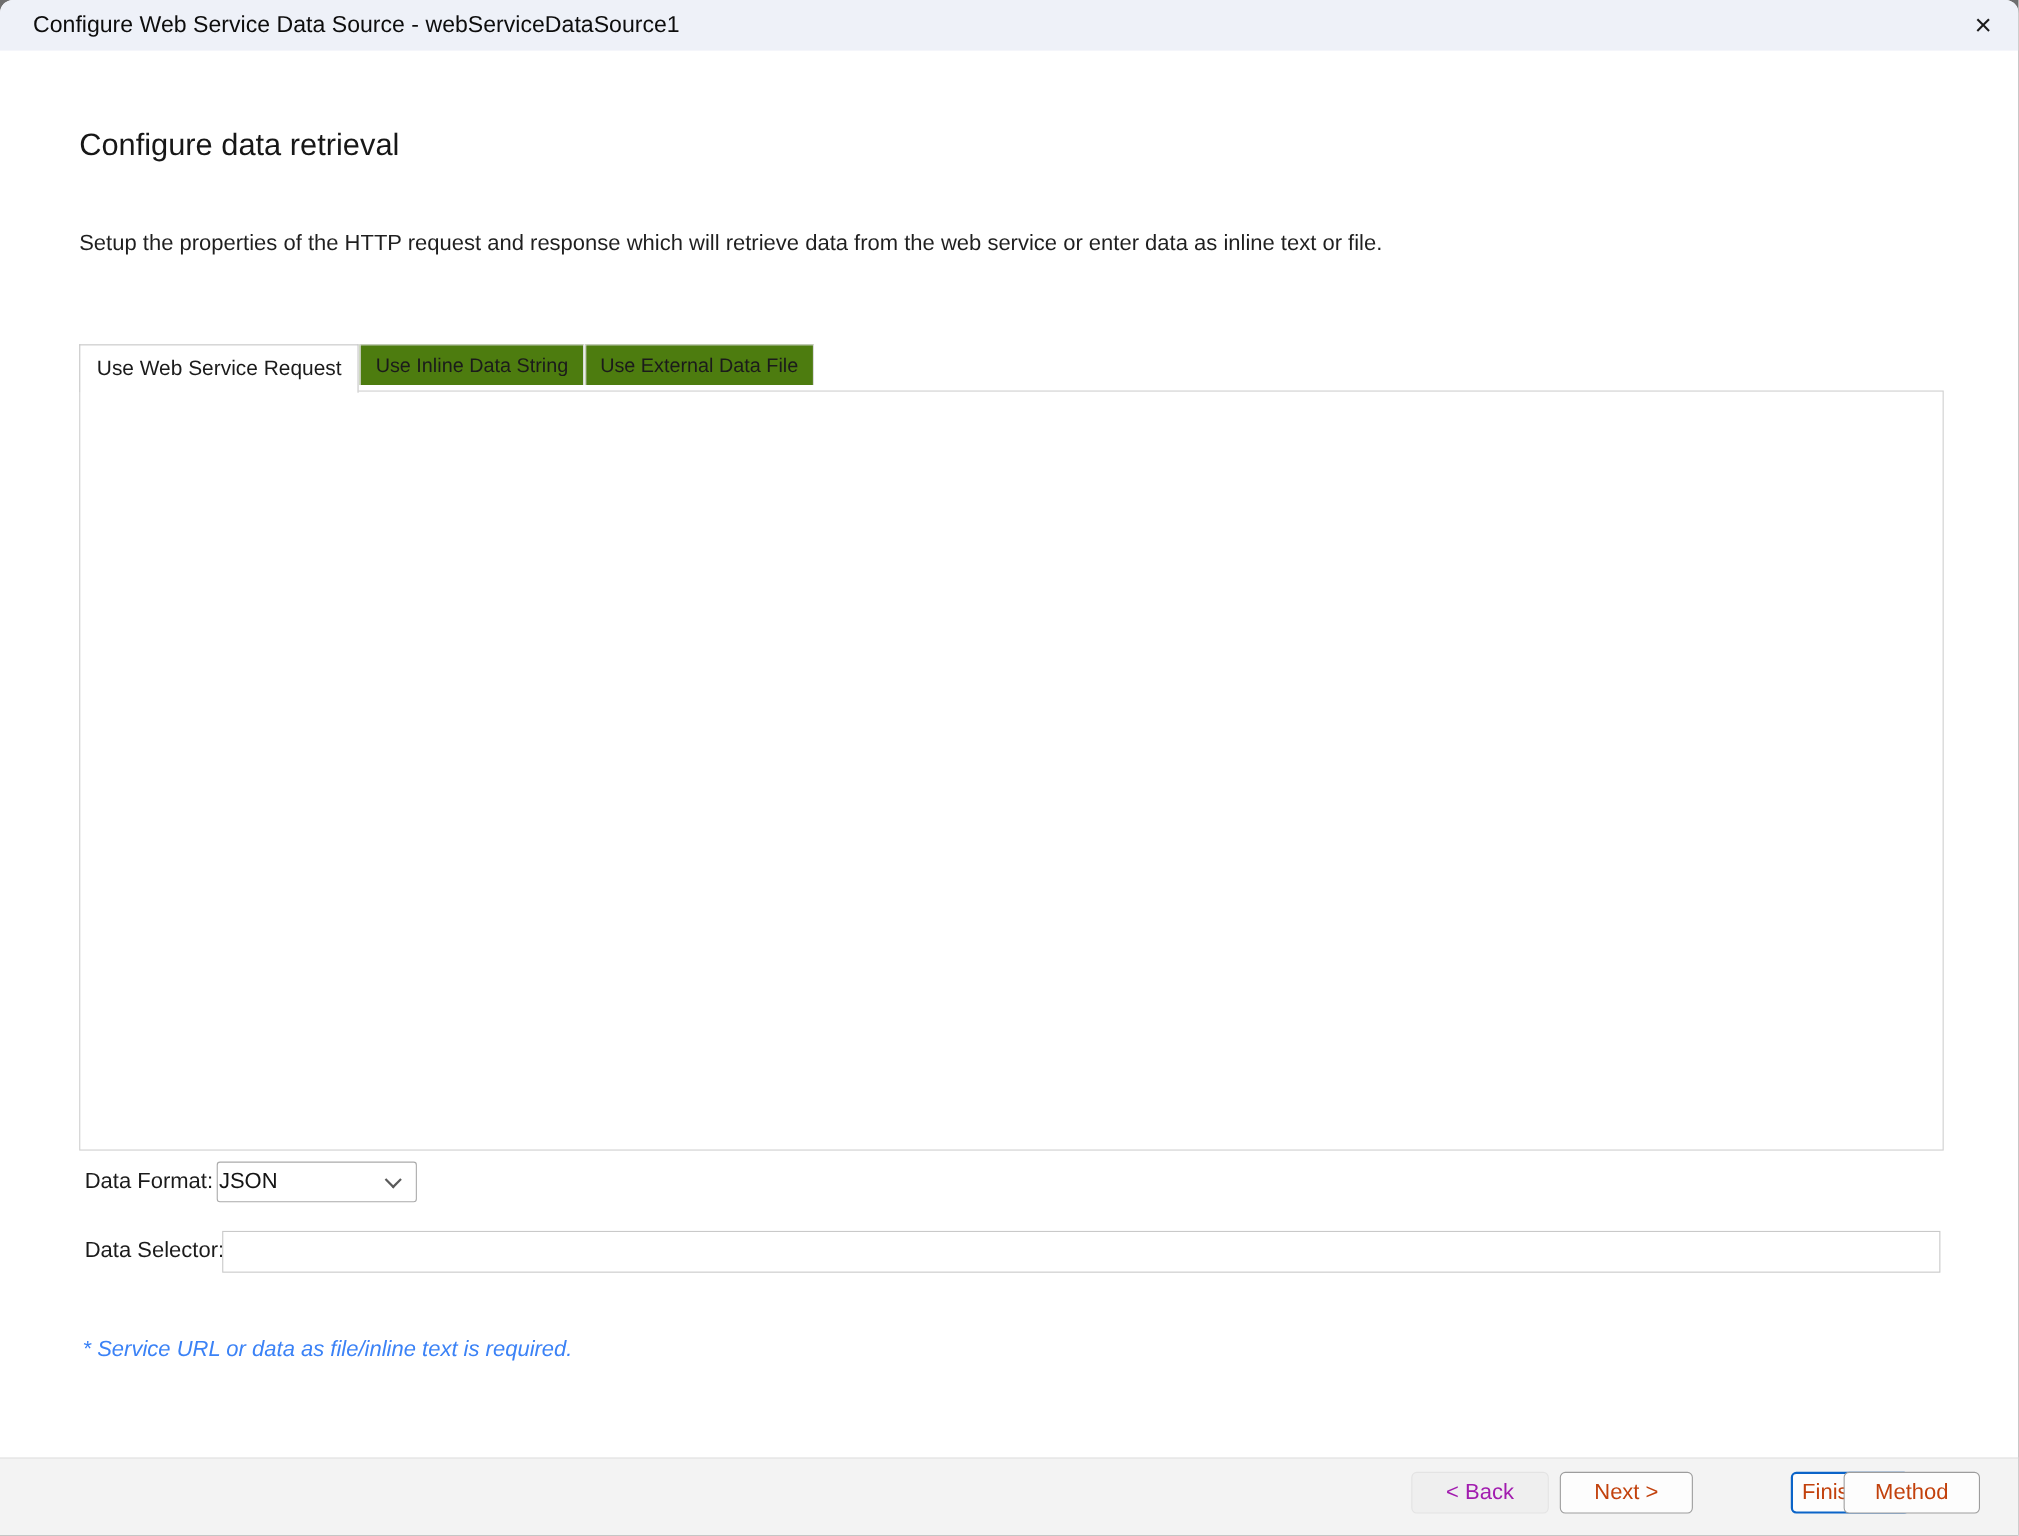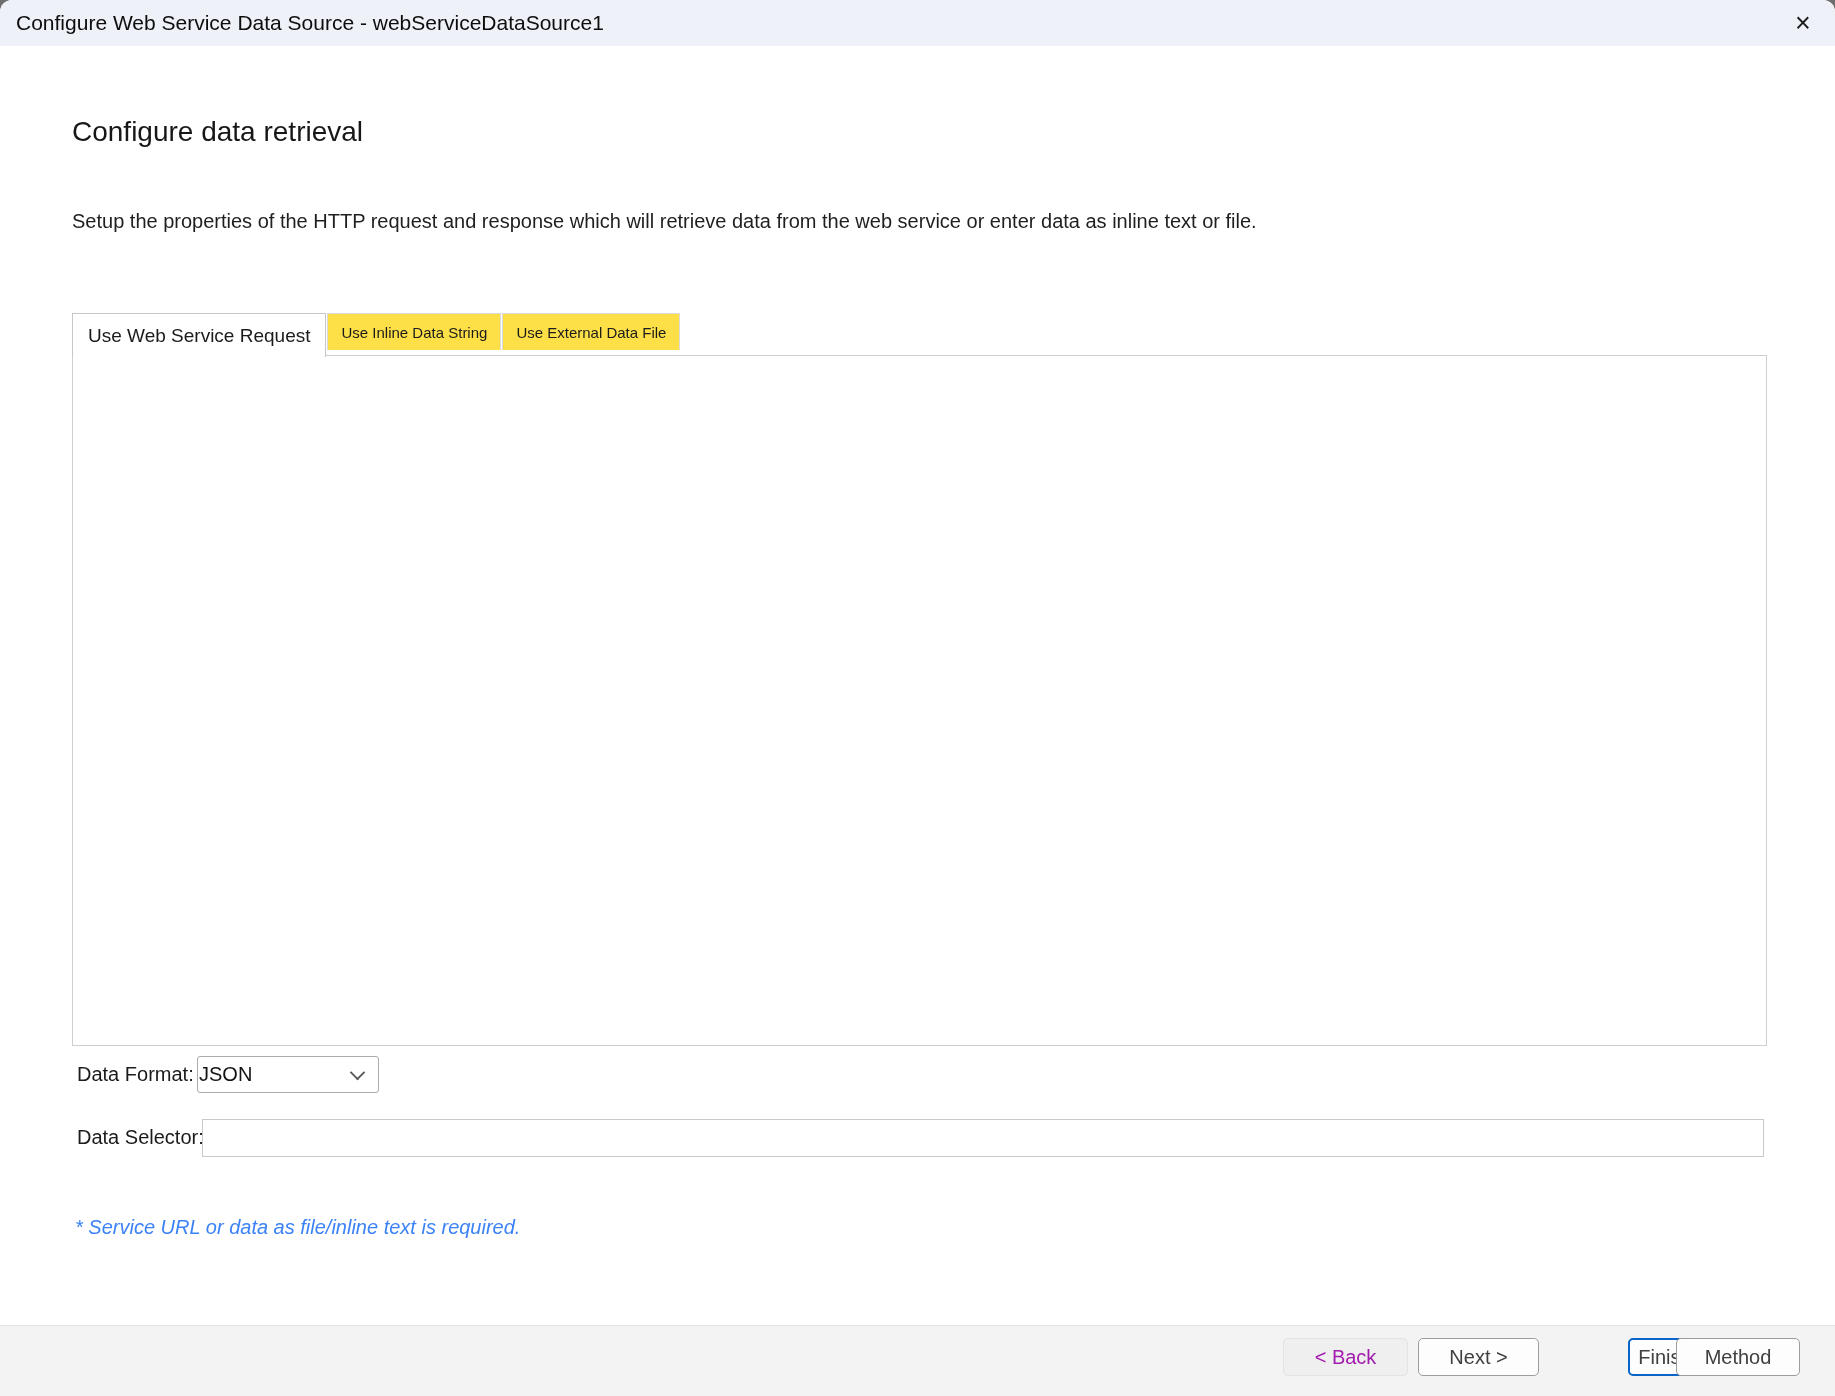--- a/index.html
+++ b/index.html
@@ -13,21 +13,21 @@
     width:1835px;height:1396px;
     background:#ffffff;
     border-radius:12px 12px 0 0;
     overflow:hidden;
   }
   
   .titlebar{
     position:absolute;left:0;top:0;right:0;height:46px;
     background:#eef1f8;
     display:flex;align-items:center;
-    padding-left:16px;
+    padding-left:30px;
     font-size:21px;color:#0d0d0d;
     box-sizing:border-box;
   }
   .close-btn{
     position:absolute;right:0;top:0;width:64px;height:46px;
     display:flex;align-items:center;justify-content:center;
     font-size:27px;font-weight:300;color:#1a1a1a;cursor:pointer;
   }
   
   .page-heading{
@@ -37,25 +37,25 @@
   .page-desc{
     position:absolute;left:72px;top:210px;
     font-size:20px;color:#1f1f1f;
   }
   
   .tabstrip{
     position:absolute;left:72px;top:313px;height:43px;
     display:flex;align-items:flex-start;z-index:3;
   }
   .tab{
-    height:37px;background:#fde047;
+    height:37px;background:#4d7c0f;
     border:1px solid #dadada;border-bottom:none;
     display:flex;align-items:center;
     padding:0 13px;margin-right:1px;
-    font-size:15px;color:#1b1b1b;cursor:pointer;
+    font-size:18px;color:#1b1b1b;cursor:pointer;
     box-sizing:border-box;white-space:nowrap;
   }
   .tab.active{
     height:44px;background:#ffffff;
     border-color:#c6c6c6;
     font-size:19px;padding:0 15px;
   }
   
   .groupbox{
     position:absolute;left:72px;top:355px;width:1695px;height:691px;
@@ -131,21 +131,21 @@
   }
   
   .footer{
     position:absolute;left:0;right:0;bottom:0;height:70px;
     background:#f3f3f3;border-top:1px solid #e2e2e2;
   }
   .btn{
     position:absolute;top:12px;height:38px;
     background:#fdfdfd;border:1px solid #9d9d9d;border-radius:5px;
     display:flex;align-items:center;justify-content:center;
-    font-size:20px;color:#404040;cursor:pointer;box-sizing:border-box;
+    font-size:20px;color:#c2410c;cursor:pointer;box-sizing:border-box;
     white-space:nowrap;
   }
   .btn-back{left:1283px;width:125px;background:#efefef;border:1px solid #e3e3e3;color:#a21caf;cursor:default;}
   .btn-next{left:1418px;width:121px;}
   .btn-finish{left:1628px;width:108px;border:2px solid #0b64c8;}
   .btn-cancel{left:1676px;width:124px;}
 </style>
 </head>
 <body>
 

